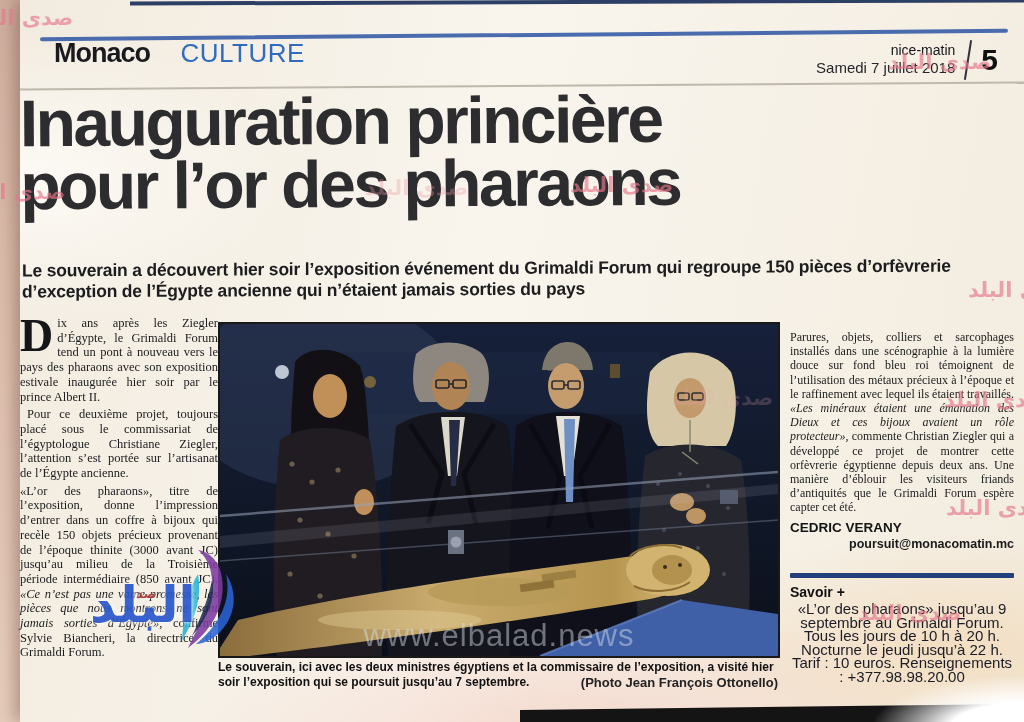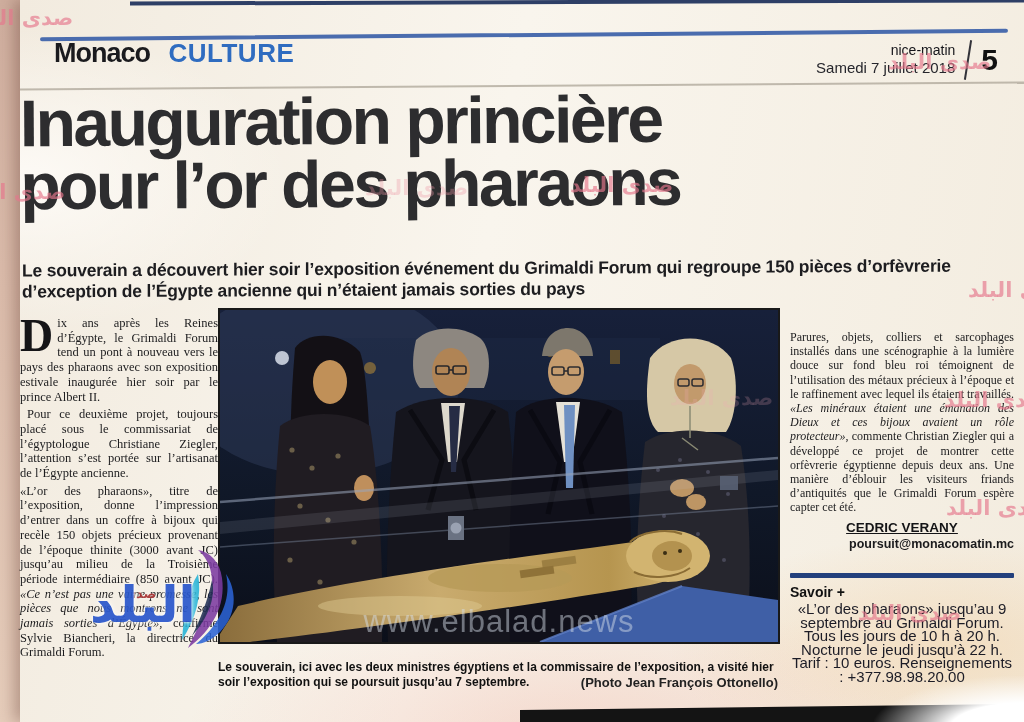--- a/index.html
+++ b/index.html
@@ -16,21 +16,21 @@
       radial-gradient(45% 35% at 0% 25%, rgba(255,253,250,.85), transparent 60%),
       linear-gradient(100deg,#f2ebdf 0%,#f9f5ed 45%,#f3ecdf 100%);
     box-shadow:-6px 0 14px rgba(90,50,40,.35);
   }
   .top-line{position:absolute;left:110px;right:0;top:0;height:4px;background:#2e3f66;transform:skewY(-.2deg);}
   .blue-rule{position:absolute;left:20px;right:16px;top:33px;height:4px;background:#4a6cae;border-radius:2px;transform:rotate(-.5deg);}
   .gray-rule{position:absolute;left:0;right:0;top:85px;height:2px;background:#b5aea1;opacity:.85;transform:rotate(-.4deg);}
 
   .section-row{position:absolute;left:34px;top:38px;white-space:nowrap;}
   .section-name{font-size:27px;font-weight:600;color:#1a1a1e;letter-spacing:-1px;}
-  .section-sub{font-size:26px;font-weight:700;color:#2f6cc0;letter-spacing:.5px;margin-left:14px;}
+  .section-sub{font-size:26px;font-weight:400;color:#2f6cc0;letter-spacing:.5px;margin-left:26px;}
 
   .masthead-block{position:absolute;right:26px;top:40px;display:flex;align-items:center;gap:12px;}
   .masthead-text{text-align:right;line-height:1.25;}
   .masthead-name{font-size:14px;font-weight:400;color:#15151a;}
   .masthead-date{font-size:15px;color:#26262c;text-align:right;}
   .masthead-divider{width:2px;height:40px;background:#33333a;transform:rotate(9deg);}
   .page-number{font-size:30px;font-weight:700;color:#111;}
 
   .headline{position:absolute;left:0px;top:90px;margin:0;font-size:66px;line-height:.95;
     font-weight:700;color:#2d2d2f;letter-spacing:-2.5px;transform:rotate(-.4deg);}
@@ -38,32 +38,32 @@
     font-size:17.5px;font-weight:700;color:#1d1d20;line-height:1.18;letter-spacing:-.2px;transform:rotate(-.3deg);}
 
   .col{font-family:"Liberation Serif",serif;color:#1c1c1e;text-align:justify;}
   .col-left{position:absolute;left:0;top:316px;width:198px;font-size:12.5px;line-height:14.7px;}
   .col-right{position:absolute;left:770px;top:330px;width:224px;font-size:12px;line-height:14.2px;}
   .para{margin:0 0 3px 0;}
   .para.indent{text-indent:7px;}
   .dropcap{float:left;font-size:46px;line-height:36px;font-weight:700;padding:2px 4px 0 0;color:#151517;}
   em{font-style:italic;}
 
-  .author-byline{margin-top:6px;text-align:center;font-family:"Liberation Sans",sans-serif;
-    font-weight:700;font-size:13.5px;color:#141416;text-decoration:underline;}
+  .author-byline{margin-top:6px;text-align:left;font-family:"Liberation Sans",sans-serif;
+    font-weight:700;font-size:13.5px;color:#141416;}
   .author-email{text-align:right;font-family:"Liberation Sans",sans-serif;font-weight:700;
     font-size:12.5px;color:#1a1a1c;margin-top:2px;}
 
   .savoir-box{margin-top:22px;}
   .savoir-bar{height:5px;background:#23407c;border-radius:1px;}
   .savoir-title{font-family:"Liberation Sans",sans-serif;font-weight:700;font-size:14px;color:#111;margin-top:7px;}
   .savoir-text{font-family:"Liberation Sans",sans-serif;font-size:15px;line-height:13.5px;
     color:#1c1c26;margin-top:3px;text-align:center;}
 
-  .photo-frame{position:absolute;left:198px;top:308px;width:558px;height:332px;
+  .photo-frame{position:absolute;left:198px;top:322px;width:558px;height:332px;
     border:2px solid #191919;background:#0c111e;box-sizing:content-box;}
   .photo-frame svg{display:block;}
   .photo-watermark{position:absolute;left:50%;bottom:2px;transform:translateX(-50%);
     font-size:31px;font-weight:400;color:rgba(214,221,233,.48);letter-spacing:1px;white-space:nowrap;}
 
   .caption{position:absolute;left:198px;top:660px;width:560px;font-size:12px;line-height:15px;
     font-weight:700;color:#111;position:absolute;}
   .caption .credit{position:absolute;right:0;top:15px;font-size:13px;font-weight:700;color:#222;}
 
   .bottom-bar{position:absolute;left:500px;right:0;top:707px;height:18px;background:#141414;transform:skewY(-.7deg);}
@@ -107,21 +107,21 @@
   <div class="gray-rule"></div>
 
   <h1 class="headline">
     <span>Inauguration princière</span><br>
     <span>pour l’or des pharaons</span>
   </h1>
 
   <p class="standfirst">Le souverain a découvert hier soir l’exposition événement du Grimaldi Forum qui regroupe 150 pièces d’orfèvrerie d’exception de l’Égypte ancienne qui n’étaient jamais sorties du pays</p>
 
   <div class="col col-left">
-    <p class="para"><span class="dropcap">D</span><span>ix ans après les Reines d’Égypte, le Grimaldi Forum tend un pont à nouveau vers le pays des pharaons avec son exposition estivale inaugurée hier soir par le prince Albert II.</span></p>
+    <p class="para"><span class="dropcap">D</span><span>ix ans après les Ziegler d’Égypte, le Grimaldi Forum tend un pont à nouveau vers le pays des pharaons avec son exposition estivale inaugurée hier soir par le prince Albert II.</span></p>
     <p class="para indent">Pour ce deuxième projet, toujours placé sous le commissariat de l’égyptologue Christiane Ziegler, l’attention s’est portée sur l’artisanat de l’Égypte ancienne.</p>
     <p class="para"><span>«L’or des pharaons», titre de l’exposition, donne l’impression d’entrer dans un coffre à bijoux qui recèle 150 objets précieux provenant de l’époque thinite (3000 avant JC) jusqu’au milieu de la Troisième période intermédiaire (850 avant JC). </span><em>«Ce n’est pas une vaine promesse, les pièces que nous montrons ne sont jamais sorties d’Égypte»</em><span>, confirme Sylvie Biancheri, la directrice du Grimaldi Forum.</span></p>
   </div>
 
   <figure class="photo-frame" style="margin:0;">
     <svg width="558" height="332" viewBox="0 0 558 332">
       <defs>
         <linearGradient id="bg" x1="0" y1="0" x2="0" y2="1">
           <stop offset="0" stop-color="#17203a"></stop>
             <stop offset=".55" stop-color="#101828"></stop>

